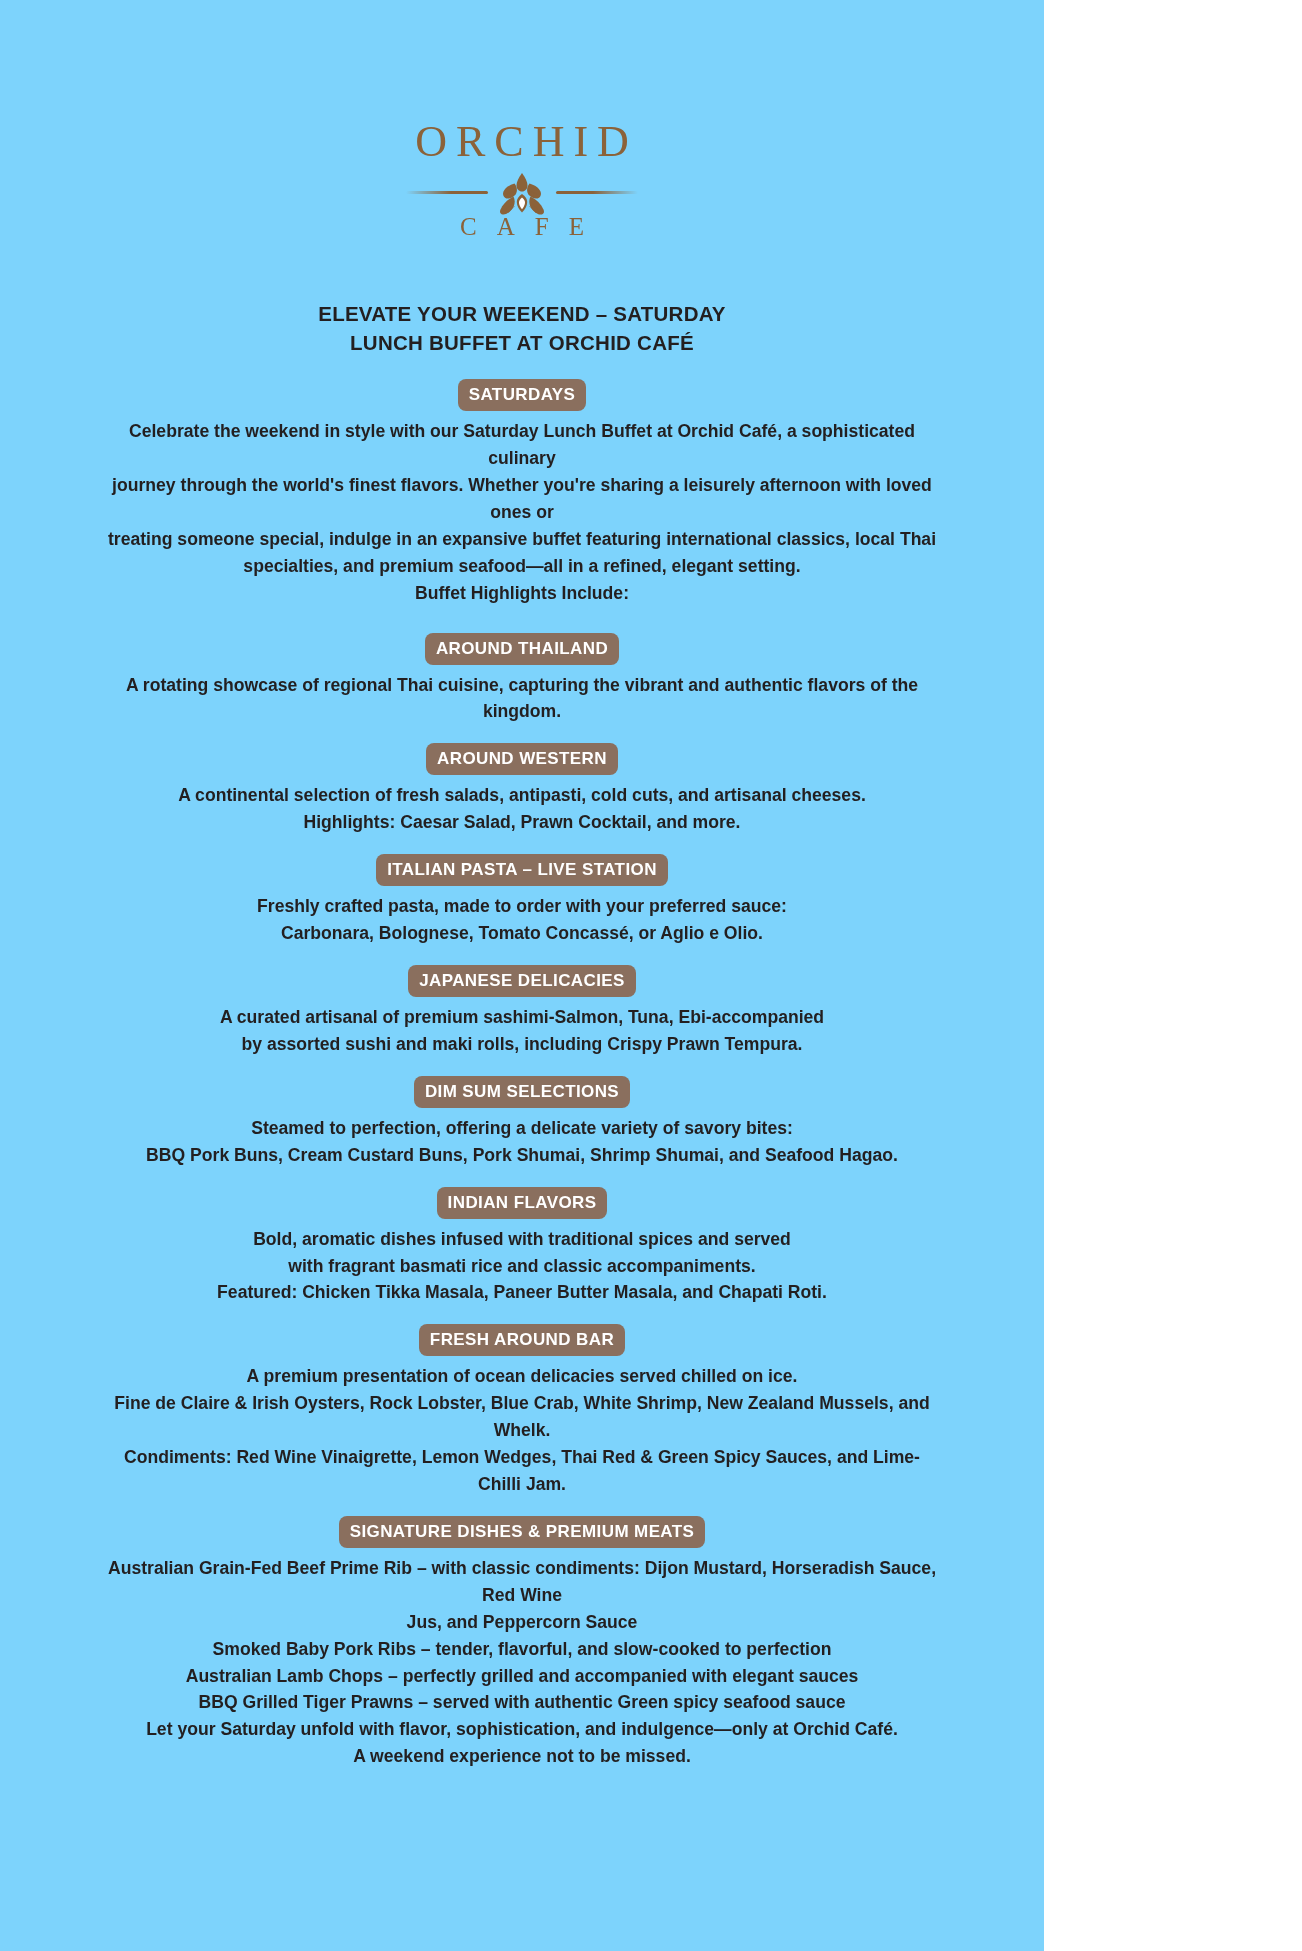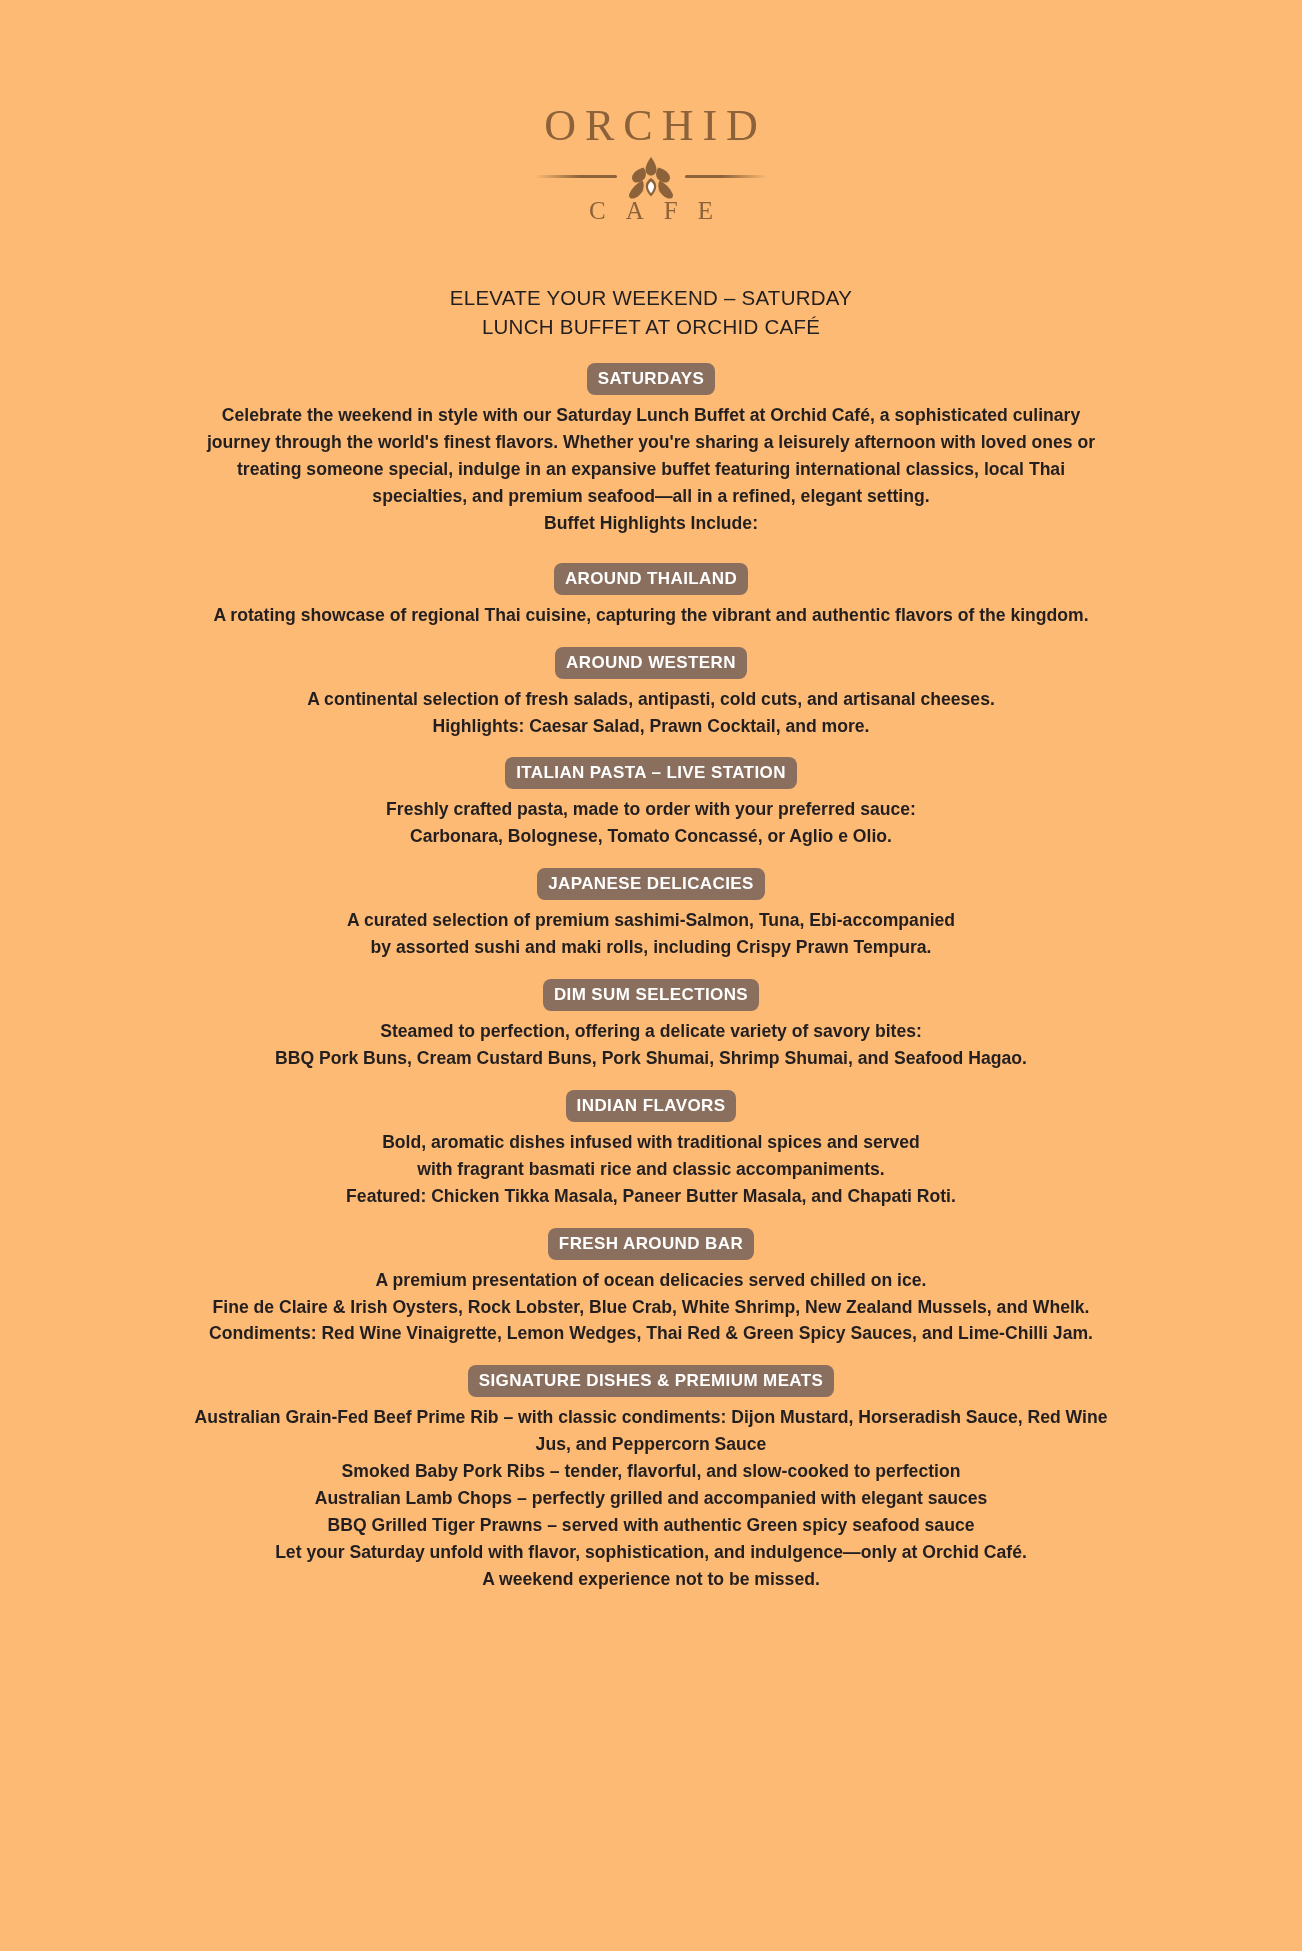--- a/index.html
+++ b/index.html
@@ -9,24 +9,24 @@
     background: #ffffff;
   }
 
   body {
     font-family: "Liberation Sans", sans-serif;
     color: #231f20;
     -webkit-font-smoothing: antialiased;
   }
 
   .page {
-    width: 1302px;
+    width: 1044px;
     min-height: 1951px;
-    background: #fdba74;
-    padding: 0;
+    background: #7dd3fc;
+    padding: 16px;
     position: relative;
   }
 
   
   .logo-block {
     padding-top: 104px;
     text-align: center;
   }
 
   .logo-wordmark {
@@ -77,21 +77,21 @@
     line-height: 1;
     margin-top: -2px;
     text-indent: 20px;
   }
 
   
   .doc-title {
     margin-top: 60px;
     text-align: center;
     font-size: 20.5px;
-    font-weight: normal;
+    font-weight: bold;
     letter-spacing: 0.25px;
     line-height: 1.42;
     color: #231f20;
   }
   .doc-title .tl { display: block; }
 
   
   .content {
     margin-top: 22px;
   }
@@ -188,21 +188,21 @@
           <span class="ln">A continental selection of fresh salads, antipasti, cold cuts, and artisanal cheeses.</span>
           <span class="ln">Highlights: Caesar Salad, Prawn Cocktail, and more.</span>
         </div></div>
       <div class="gap-sm"></div>
       <div class="section"><div class="section-heading">ITALIAN PASTA – LIVE STATION</div><div class="section-body">
           <span class="ln">Freshly crafted pasta, made to order with your preferred sauce:</span>
           <span class="ln">Carbonara, Bolognese, Tomato Concassé, or Aglio e Olio.</span>
         </div></div>
       <div class="gap-sm"></div>
       <div class="section"><div class="section-heading">JAPANESE DELICACIES</div><div class="section-body">
-          <span class="ln">A curated selection of premium sashimi-Salmon, Tuna, Ebi-accompanied</span>
+          <span class="ln">A curated artisanal of premium sashimi-Salmon, Tuna, Ebi-accompanied</span>
           <span class="ln">by assorted sushi and maki rolls, including Crispy Prawn Tempura.</span>
         </div></div>
       <div class="gap-sm"></div>
       <div class="section"><div class="section-heading">DIM SUM SELECTIONS</div><div class="section-body">
           <span class="ln">Steamed to perfection, offering a delicate variety of savory bites:</span>
           <span class="ln">BBQ Pork Buns, Cream Custard Buns, Pork Shumai, Shrimp Shumai, and Seafood Hagao.</span>
         </div></div>
       <div class="gap-sm"></div>
       <div class="section"><div class="section-heading">INDIAN FLAVORS</div><div class="section-body">
           <span class="ln">Bold, aromatic dishes infused with traditional spices and served</span>

